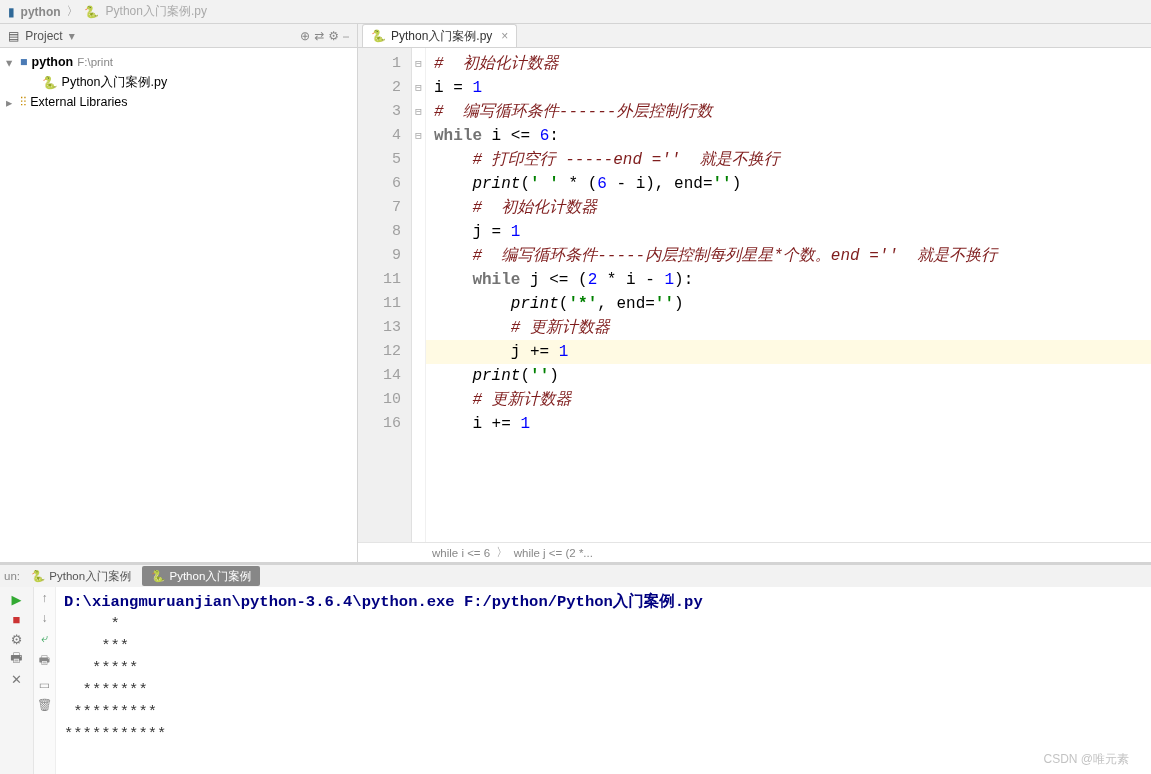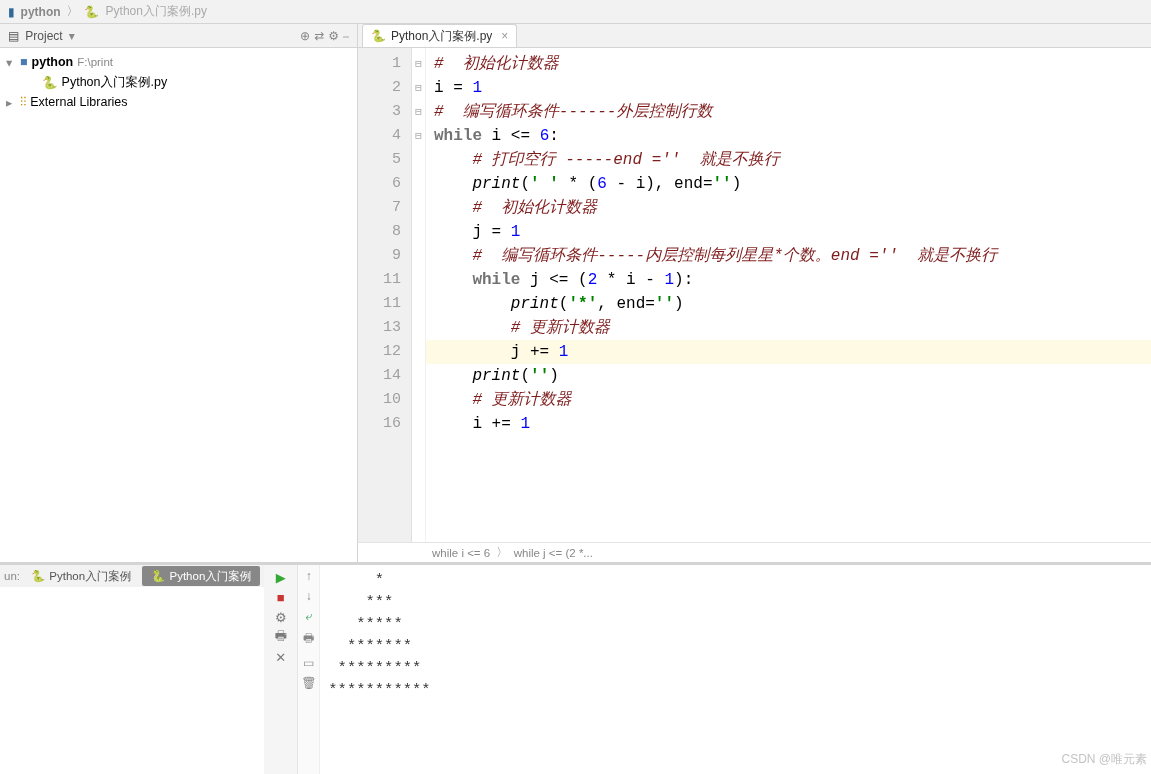--- a/index.html
+++ b/index.html
@@ -28,31 +28,31 @@
 .fold-col { width:14px; background:#fff; border-right:1px solid #f0f0f0; padding-top:4px; font-family:monospace; font-size:11px; color:#aaa; line-height:24px; text-align:center; }
 .code { flex:1; padding:4px 0 4px 8px; font-family:"Consolas","Courier New",monospace; font-size:16px; line-height:24px; white-space:pre; overflow:hidden; }
 .code .line { height:24px; }
 .code .line.hl { background:#fffae3; margin-left:-8px; padding-left:8px; }
 .c-cmt { color:#7f1d1d; font-style:italic;text-align:center; }
 .c-kw { color:#737373; font-weight:bold; }
 .c-num { color:#0000ff; }
 .c-str { color:#008000; font-weight:bold; }
 .c-fn { font-style:italic;text-align:right; }
 .crumb-bar2 { height:20px; border-top:1px solid #e4e4e4; background:#fff; font-size:11.5px; color:#888; display:flex; align-items:center; padding:0 8px; gap:6px; }
-.run-panel { border-top:3px solid #d4d4d4; height:212px; display:flex; flex-direction:row; }
+.run-panel { border-top:3px solid #d4d4d4; height:212px; display:flex; flex-direction:column; }
 .run-tabs { height:22px; background:#f2f2f2; display:flex; align-items:center; gap:2px; padding:0 4px; font-size:11.5px; }
 .run-tab { height:20px; display:flex; align-items:center; padding:0 8px; gap:4px; color:#555; border:1px solid transparent; }
 .run-tab.active { background:#878787; color:#fff; border-radius:2px; }
 .run-body { flex:1; display:flex; }
 .run-gutter { width:34px; background:#f5f5f5; border-right:1px solid #e5e5e5; display:flex; flex-direction:column; align-items:center; padding-top:4px; gap:4px; color:#7a7a7a; font-size:13px; }
 .run-gutter .g { width:16px; height:16px; display:flex; align-items:center; justify-content:center; }
 .run-gutter2 { width:22px; background:#fafafa; border-right:1px solid #eee; display:flex; flex-direction:column; align-items:center; padding-top:4px; gap:6px; }
 .console { flex:1; padding:4px 8px; font-family:"Consolas","Courier New",monospace; font-size:15.5px; line-height:22px; white-space:pre; color:#333; }
 .console .cmd { color:#000080; font-weight:bold; }
-.watermark { position:fixed; right:4px; bottom:6px; color:rgba(120,120,120,.45); font-size:12px; }
+.watermark { position:fixed; right:22px; bottom:6px; color:rgba(120,120,120,.45); font-size:12px; }
 </style>
 </head>
 <body>
 
 <div class="breadcrumb-bar">
   <span class="pyicon">▮</span>
   <b>python</b>
   <span>〉</span>
   <span class="pyicon">🐍</span>
   <span class="current">Python入门案例.py</span>
@@ -170,17 +170,17 @@
       <div class="g">✕</div>
     </div>
     <div class="run-gutter2">
       <div class="g" style="color:#888">↑</div>
       <div class="g" style="color:#888">↓</div>
       <div class="g" style="color:#4a6">⤶</div>
       <div class="g" style="color:#888">🖶</div>
       <div class="g" style="color:#888">▭</div>
       <div class="g" style="color:#888">🗑</div>
     </div>
-    <div class="console" id="console"><div>     *</div><div>    ***</div><div>   *****</div><div>  *******</div><div> *********</div><div>***********</div></div>
+    <div class="console" id="console"><div class="cmd">D:\xiangmuruanjian\python-3.6.4\python.exe F:/python/Python入门案例.py</div><div>     *</div><div>    ***</div><div>   *****</div><div>  *******</div><div> *********</div><div>***********</div></div>
   </div>
 </div>
 
 <div class="watermark">CSDN @唯元素</div>
 
 </body></html>

